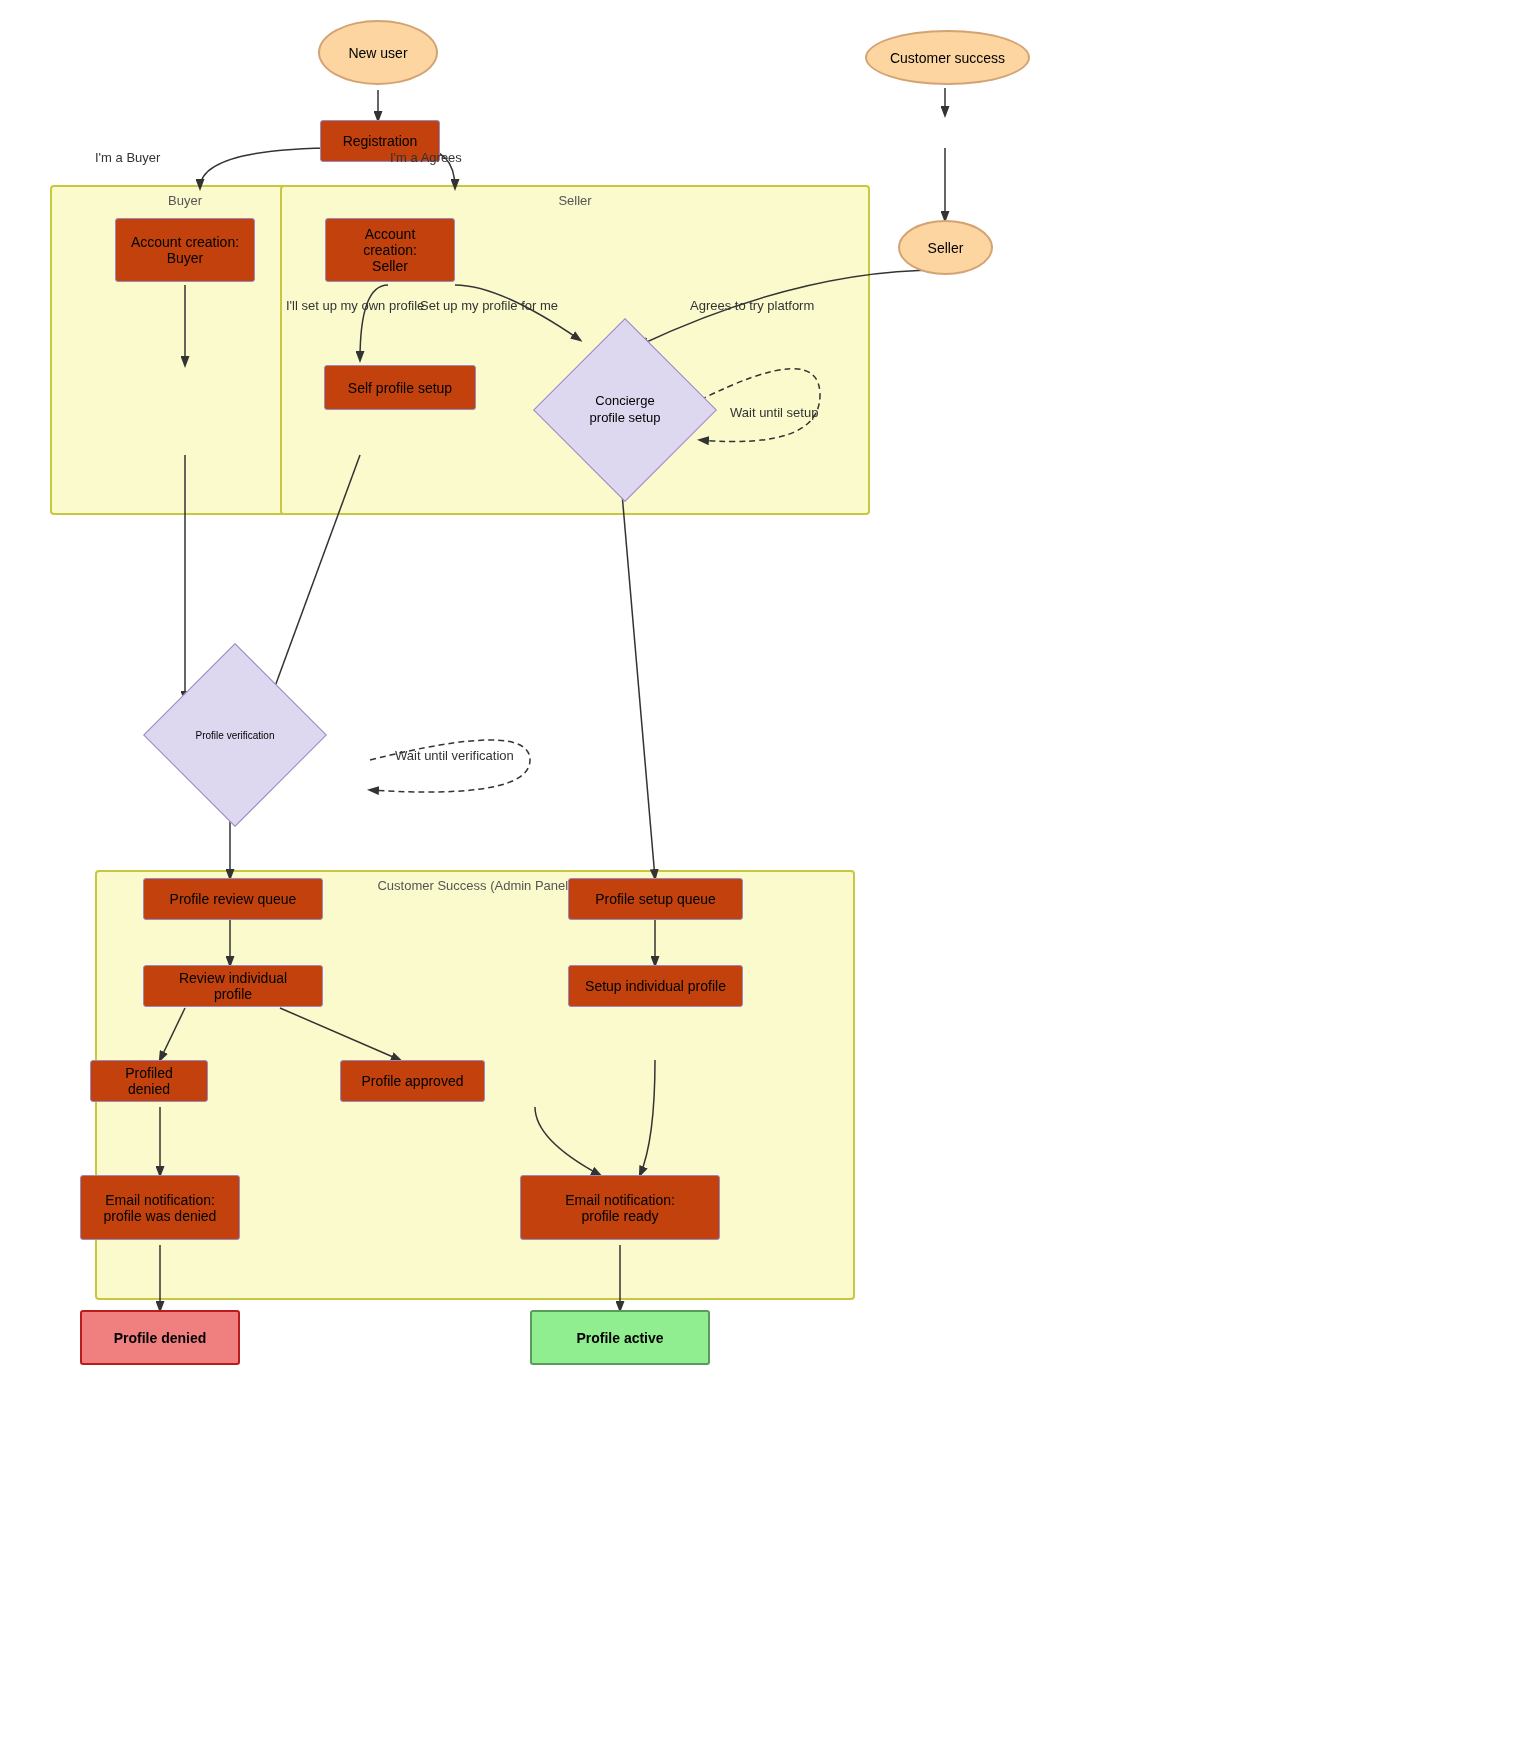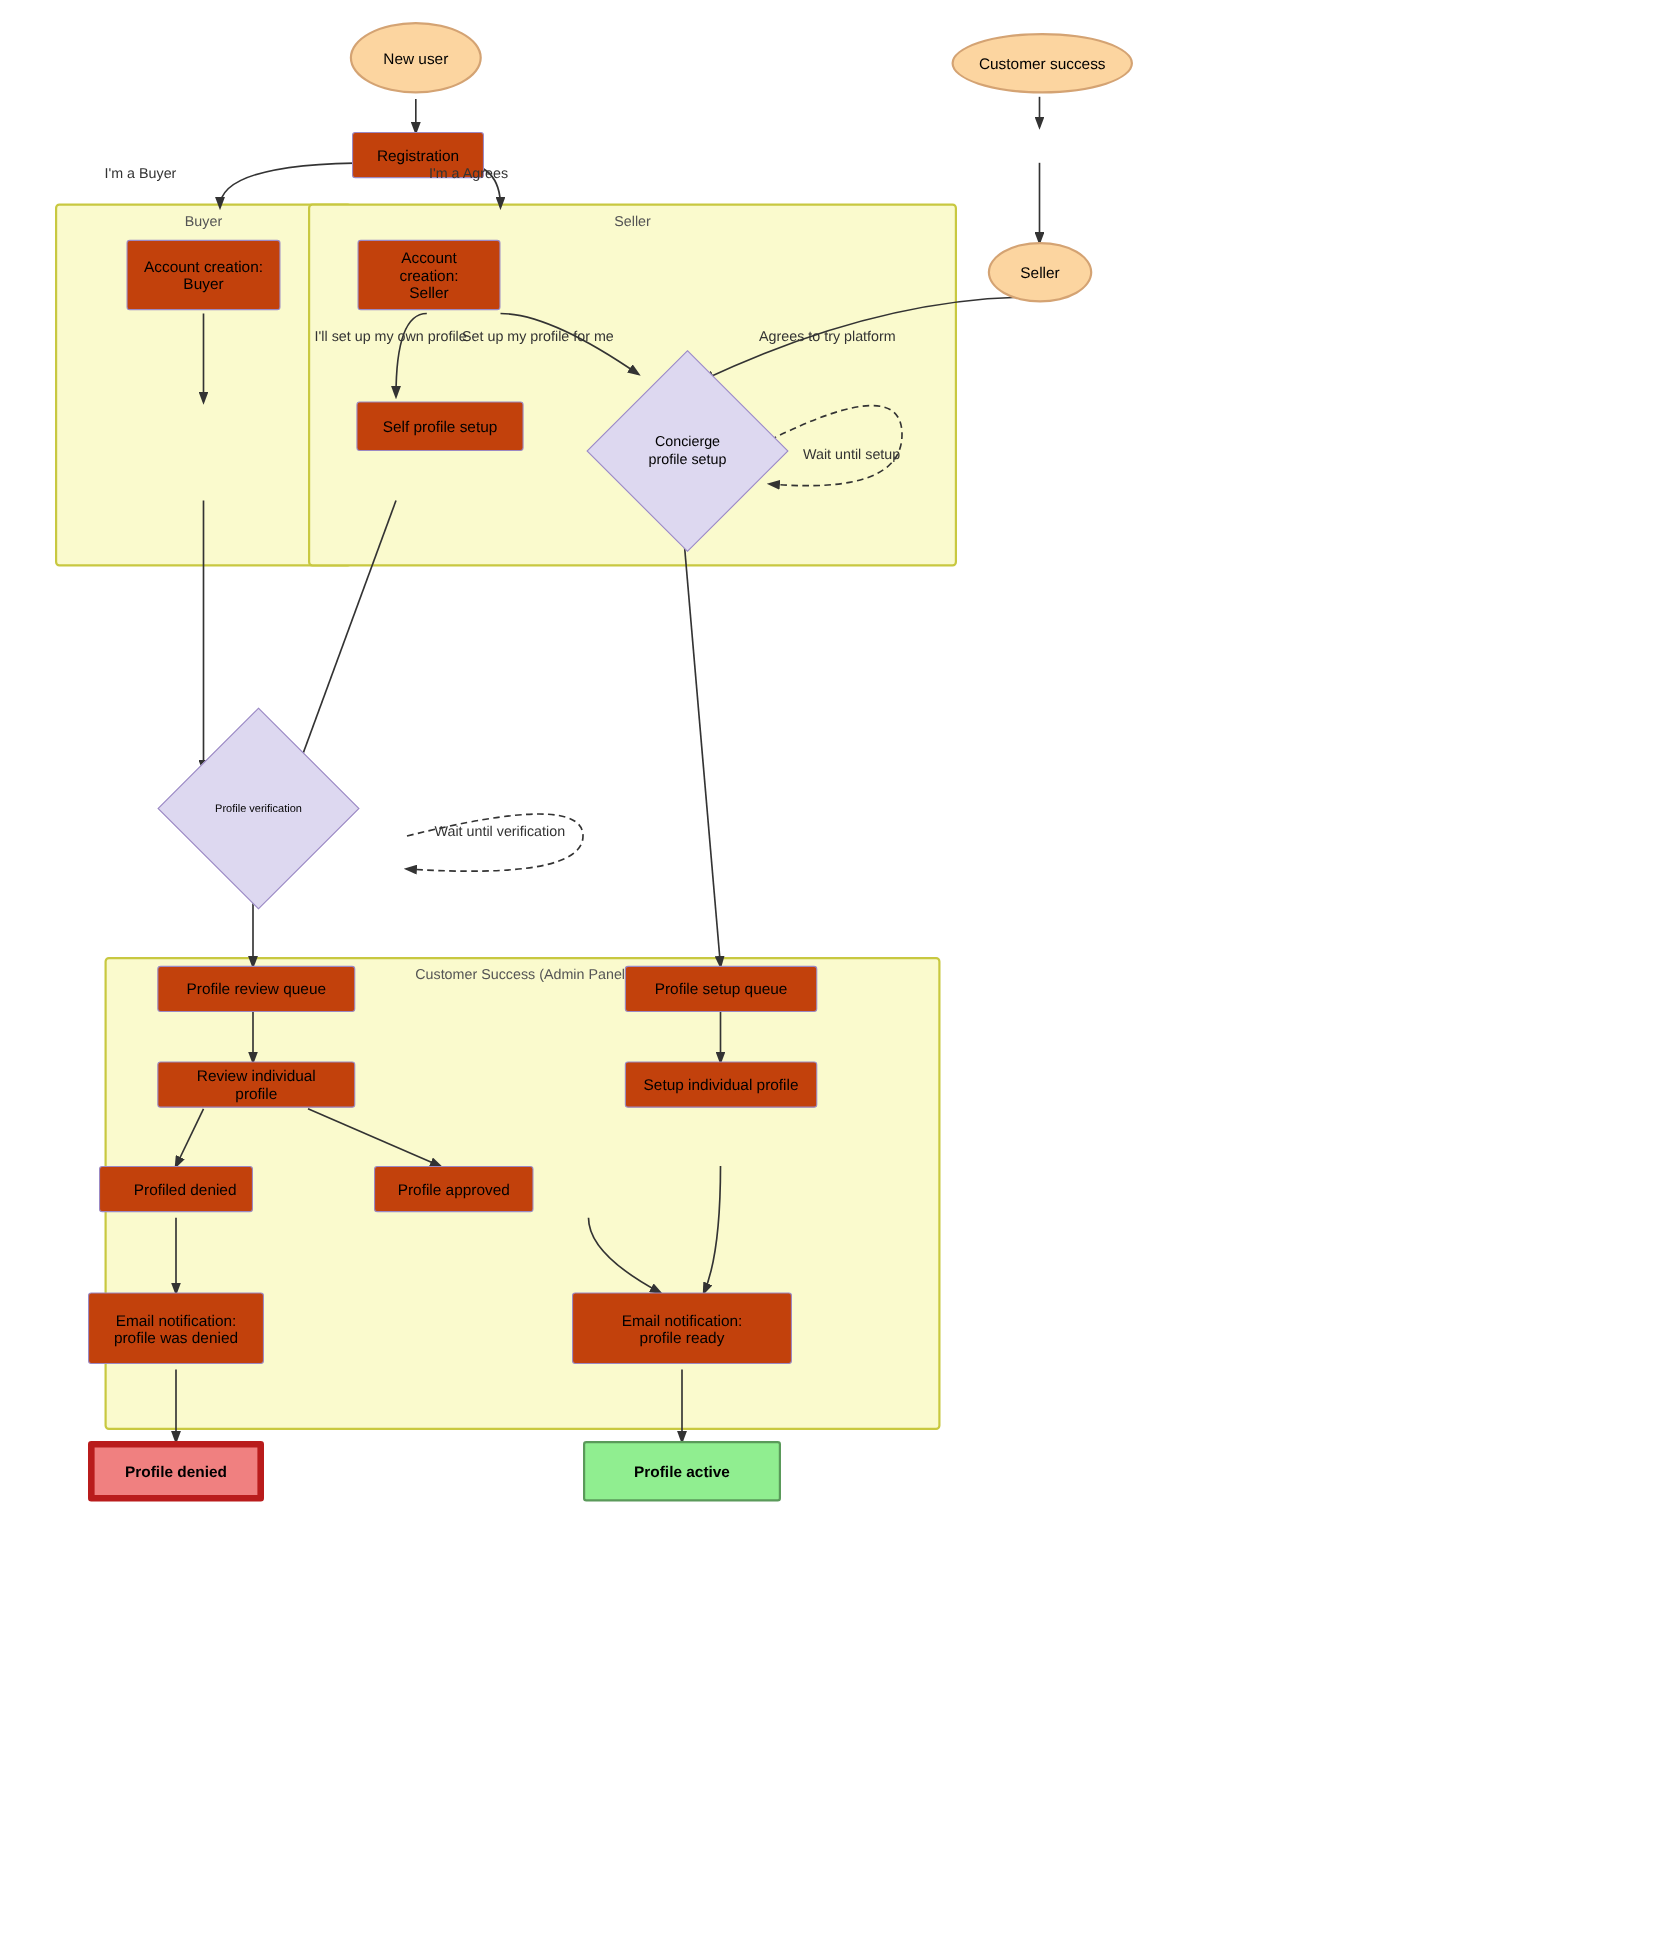--- a/index.html
+++ b/index.html
@@ -38,21 +38,21 @@
       border-radius: 3px;
     }
     .rect-green {
       border: 2px solid #5a9a5a;
       background: #90ee90;
       padding: 8px 20px;
       border-radius: 3px;
       font-weight: bold;
     }
     .rect-red {
-      border: 6px solid #b91c1c;
+      border: 2px solid #b91c1c;
       background: #f08080;
       padding: 8px 20px;
       border-radius: 3px;
       font-weight: bold;
     }
     .diamond {
       width: 130px;
       height: 130px;
       background: #ddd8f0;
       border: 1.5px solid #9b89c4;
@@ -261,21 +261,21 @@
   </div>
 
   <div class="node rect" style="left:568px; top:878px; width:175px; height:42px;">
     <span>Profile setup queue</span>
   </div>
 
   <div class="node rect" style="left:568px; top:965px; width:175px; height:42px;">
     <span>Setup individual profile</span>
   </div>
 
-  <div class="node rect" style="left:90px; top:1060px; width:140px; height:42px;justify-content:flex-end;">
+  <div class="node rect" style="left:90px; top:1060px; width:118px; height:42px;justify-content:flex-end;">
     <span>Profiled denied</span>
   </div>
 
   <div class="node rect" style="left:340px; top:1060px; width:145px; height:42px;">
     <span>Profile approved</span>
   </div>
 
   <div class="node rect" style="left:80px; top:1175px; width:160px; height:65px;">
     <span style="white-space:pre-line;">Email notification:
 profile was denied</span>

